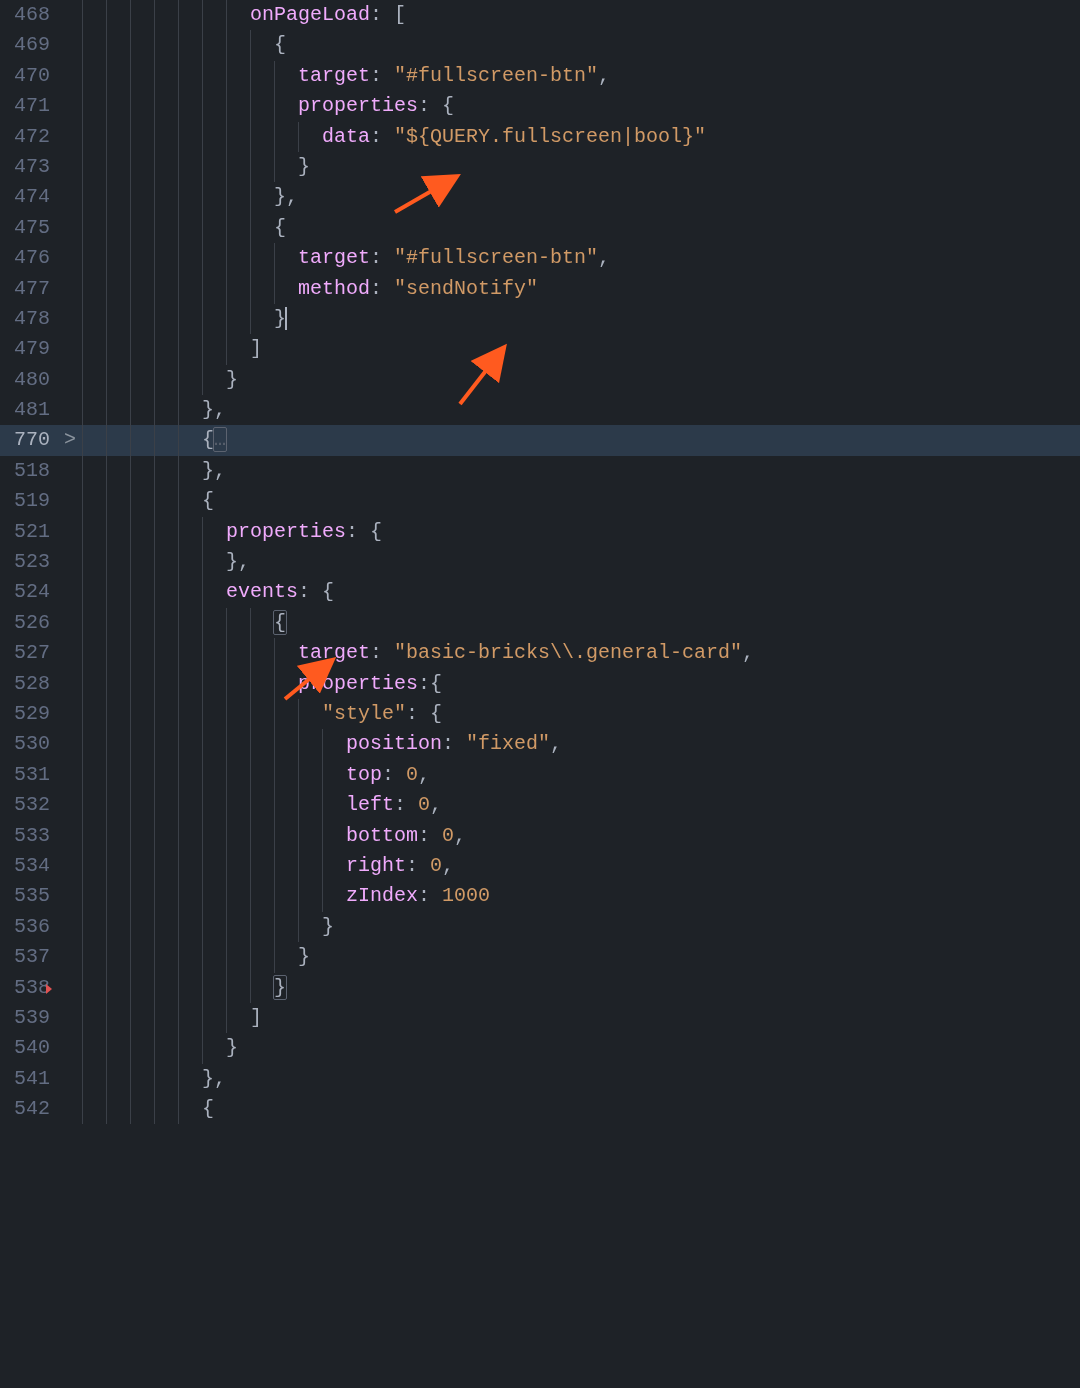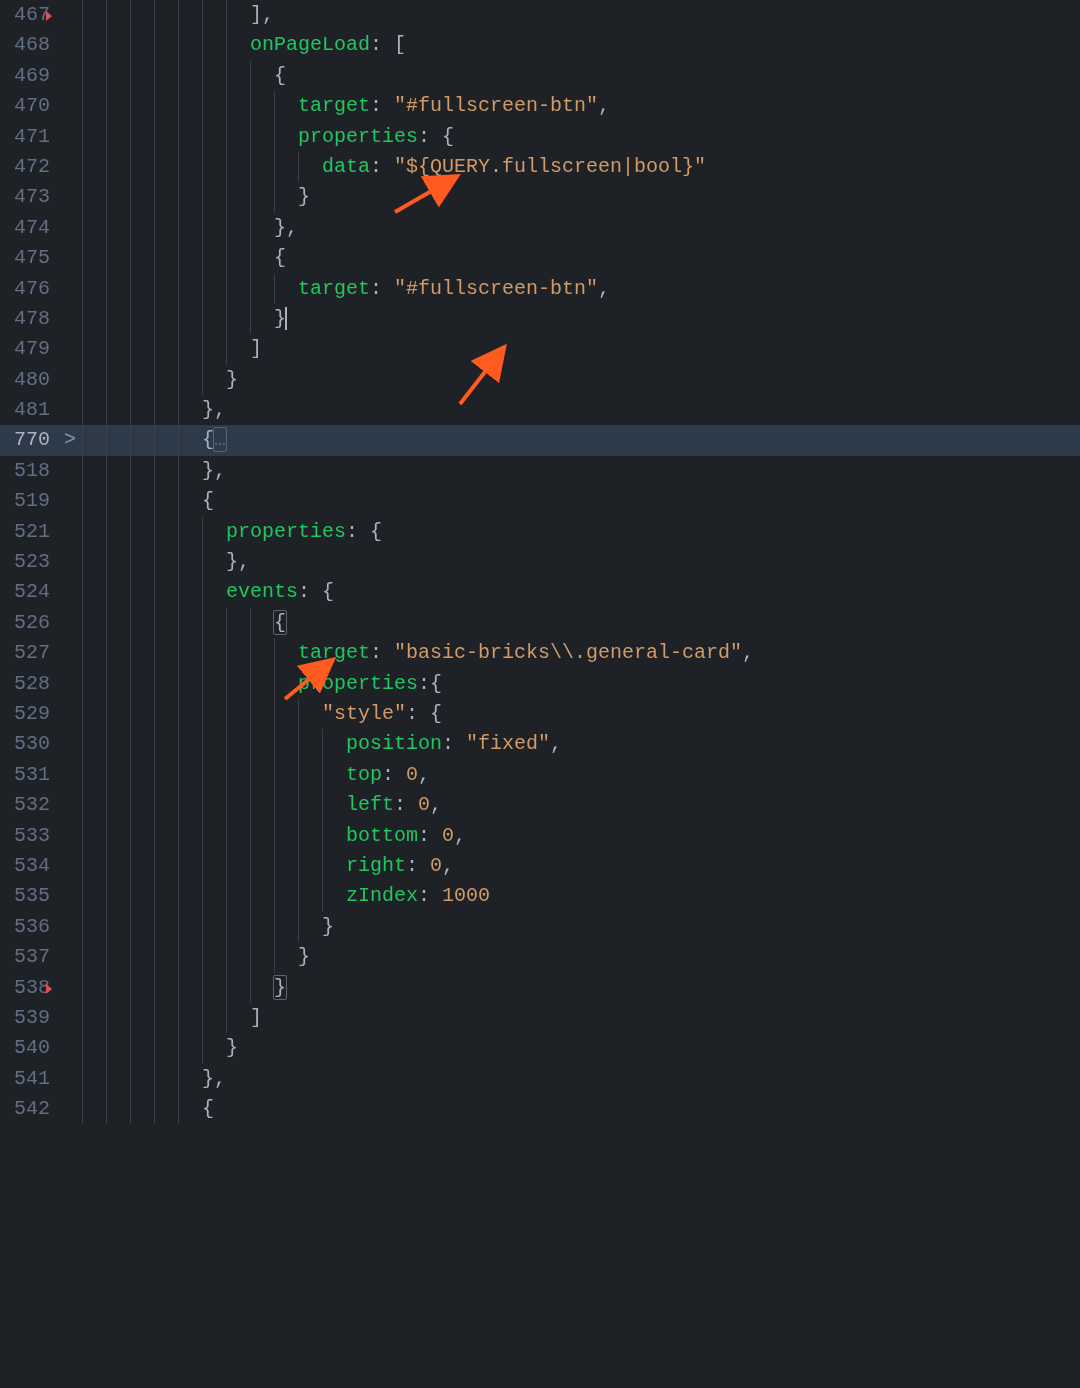--- a/index.html
+++ b/index.html
@@ -14,44 +14,44 @@
   .bp{position:absolute;left:46px;top:11px;width:0;height:0;
       border-top:5px solid transparent;border-bottom:5px solid transparent;
       border-left:6px solid #e05252;}
   .code{position:absolute;left:82px;top:0;right:0;}
   .line.hl{background:#2c3a4a;}
   .line.hl .gutter{color:#abb2bf;}
   
   .ig{display:inline-block;width:24px;height:30.4px;vertical-align:top;
       box-shadow:inset 1px 0 0 #3b4048;}
   
-  .k{color:#22c55e;}
+  .k{color:#f0abfc;}
   .s{color:#d19a66;}      
   .n{color:#d19a66;}      
   .p{color:#abb2bf;}      
   .dim{color:#5c6370;}
   .match{border:1px solid #5c6370;margin:-1px;border-radius:2px;}
   
   .arrow{position:absolute;pointer-events:none;}
   .arrow svg{overflow:visible;}
 </style>
 </head>
 <body>
 
 <div class="editor" id="editor">
-    <div class="line"><div class="gutter">467</div><div class="bp"></div><div class="code"><span class="ig"></span><span class="ig"></span><span class="ig"></span><span class="ig"></span><span class="ig"></span><span class="ig"></span><span class="ig"></span><span class="p">],</span></div></div>
     <div class="line"><div class="gutter">468</div><div class="code"><span class="ig"></span><span class="ig"></span><span class="ig"></span><span class="ig"></span><span class="ig"></span><span class="ig"></span><span class="ig"></span><span class="k">onPageLoad</span><span class="p">: [</span></div></div>
     <div class="line"><div class="gutter">469</div><div class="code"><span class="ig"></span><span class="ig"></span><span class="ig"></span><span class="ig"></span><span class="ig"></span><span class="ig"></span><span class="ig"></span><span class="ig"></span><span class="p">{</span></div></div>
     <div class="line"><div class="gutter">470</div><div class="code"><span class="ig"></span><span class="ig"></span><span class="ig"></span><span class="ig"></span><span class="ig"></span><span class="ig"></span><span class="ig"></span><span class="ig"></span><span class="ig"></span><span class="k">target</span><span class="p">: </span><span class="s">"#fullscreen-btn"</span><span class="p">,</span></div></div>
     <div class="line"><div class="gutter">471</div><div class="code"><span class="ig"></span><span class="ig"></span><span class="ig"></span><span class="ig"></span><span class="ig"></span><span class="ig"></span><span class="ig"></span><span class="ig"></span><span class="ig"></span><span class="k">properties</span><span class="p">: {</span></div></div>
     <div class="line"><div class="gutter">472</div><div class="code"><span class="ig"></span><span class="ig"></span><span class="ig"></span><span class="ig"></span><span class="ig"></span><span class="ig"></span><span class="ig"></span><span class="ig"></span><span class="ig"></span><span class="ig"></span><span class="k">data</span><span class="p">: </span><span class="s">"${QUERY.fullscreen|bool}"</span></div></div>
     <div class="line"><div class="gutter">473</div><div class="code"><span class="ig"></span><span class="ig"></span><span class="ig"></span><span class="ig"></span><span class="ig"></span><span class="ig"></span><span class="ig"></span><span class="ig"></span><span class="ig"></span><span class="p">}</span></div></div>
     <div class="line"><div class="gutter">474</div><div class="code"><span class="ig"></span><span class="ig"></span><span class="ig"></span><span class="ig"></span><span class="ig"></span><span class="ig"></span><span class="ig"></span><span class="ig"></span><span class="p">},</span></div></div>
     <div class="line"><div class="gutter">475</div><div class="code"><span class="ig"></span><span class="ig"></span><span class="ig"></span><span class="ig"></span><span class="ig"></span><span class="ig"></span><span class="ig"></span><span class="ig"></span><span class="p">{</span></div></div>
     <div class="line"><div class="gutter">476</div><div class="code"><span class="ig"></span><span class="ig"></span><span class="ig"></span><span class="ig"></span><span class="ig"></span><span class="ig"></span><span class="ig"></span><span class="ig"></span><span class="ig"></span><span class="k">target</span><span class="p">: </span><span class="s">"#fullscreen-btn"</span><span class="p">,</span></div></div>
+    <div class="line"><div class="gutter">477</div><div class="code"><span class="ig"></span><span class="ig"></span><span class="ig"></span><span class="ig"></span><span class="ig"></span><span class="ig"></span><span class="ig"></span><span class="ig"></span><span class="ig"></span><span class="k">method</span><span class="p">: </span><span class="s">"sendNotify"</span></div></div>
     <div class="line"><div class="gutter">478</div><div class="code"><span class="ig"></span><span class="ig"></span><span class="ig"></span><span class="ig"></span><span class="ig"></span><span class="ig"></span><span class="ig"></span><span class="ig"></span><span class="p">}</span><span class="p" style="border-left: 2px solid rgb(171, 178, 191); margin-left: -1px;"> </span></div></div>
     <div class="line"><div class="gutter">479</div><div class="code"><span class="ig"></span><span class="ig"></span><span class="ig"></span><span class="ig"></span><span class="ig"></span><span class="ig"></span><span class="ig"></span><span class="p">]</span></div></div>
     <div class="line"><div class="gutter">480</div><div class="code"><span class="ig"></span><span class="ig"></span><span class="ig"></span><span class="ig"></span><span class="ig"></span><span class="ig"></span><span class="p">}</span></div></div>
     <div class="line"><div class="gutter">481</div><div class="code"><span class="ig"></span><span class="ig"></span><span class="ig"></span><span class="ig"></span><span class="ig"></span><span class="p">},</span></div></div>
     <div class="line hl"><div class="gutter">770</div><div class="fold">&gt;</div><div class="code"><span class="ig"></span><span class="ig"></span><span class="ig"></span><span class="ig"></span><span class="ig"></span><span class="p">{</span><span class="dim match">…</span></div></div>
     <div class="line"><div class="gutter">518</div><div class="code"><span class="ig"></span><span class="ig"></span><span class="ig"></span><span class="ig"></span><span class="ig"></span><span class="p">},</span></div></div>
     <div class="line"><div class="gutter">519</div><div class="code"><span class="ig"></span><span class="ig"></span><span class="ig"></span><span class="ig"></span><span class="ig"></span><span class="p">{</span></div></div>
     <div class="line"><div class="gutter">521</div><div class="code"><span class="ig"></span><span class="ig"></span><span class="ig"></span><span class="ig"></span><span class="ig"></span><span class="ig"></span><span class="k">properties</span><span class="p">: {</span></div></div>
     <div class="line"><div class="gutter">523</div><div class="code"><span class="ig"></span><span class="ig"></span><span class="ig"></span><span class="ig"></span><span class="ig"></span><span class="ig"></span><span class="p">},</span></div></div>
     <div class="line"><div class="gutter">524</div><div class="code"><span class="ig"></span><span class="ig"></span><span class="ig"></span><span class="ig"></span><span class="ig"></span><span class="ig"></span><span class="k">events</span><span class="p">: {</span></div></div>

